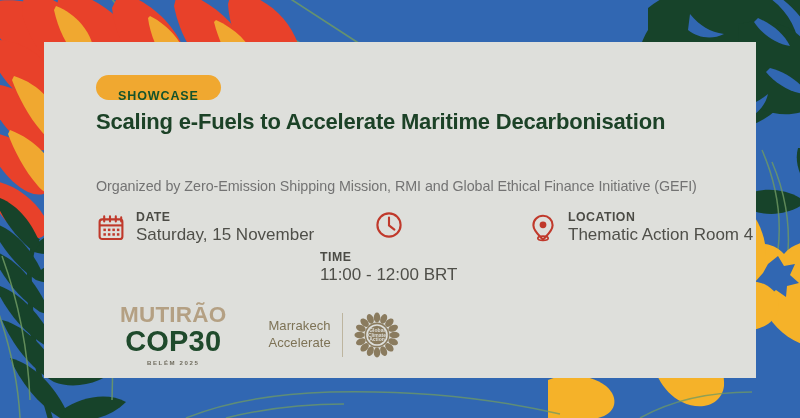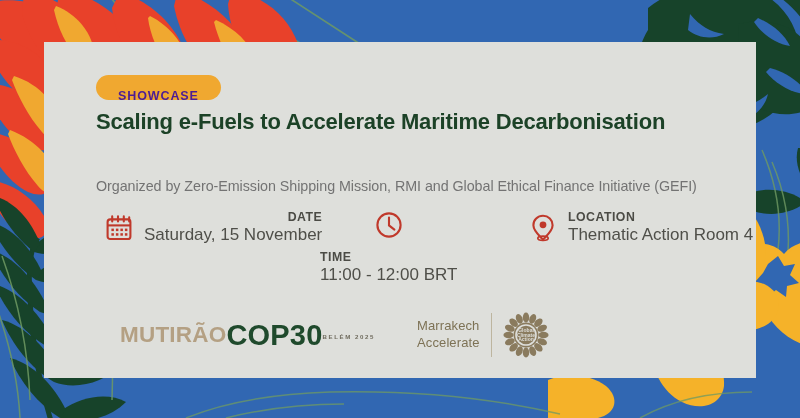--- a/index.html
+++ b/index.html
@@ -31,21 +31,21 @@
     height: 25px;
     padding: 0 22px;
     border-radius: 13px;
     background: #f0a830;
     display: flex; align-items: center; justify-content: center;
   }
   #badge span {
     font-size: 12.5px;
     font-weight: bold;
     letter-spacing: 0.9px;
-    color: #4c1d95;
+    color: #14532d;
     margin-top: 16px;
   }
 
   
   #title {
     position: absolute;
     left: 52px; top: 66px;
     width: 620px;
     font-size: 22px;
     font-weight: bold;
@@ -68,21 +68,21 @@
     left: 52px; top: 168px;
     width: 660px;
     height: 46px;
   }
   .meta-item {
     position: absolute;
     display: flex;
     align-items: center;
     gap: 10px;
   }
-  .meta-item.i0 { left: 8px;   top: 0; text-align: right; }
+  .meta-item.i0 { left: 0px;   top: 0; }
   .meta-item.i1 { left: 224px; top: 0; flex-direction: column; }
   .meta-item.i2 { left: 432px; top: 0; }
   .meta-icon {
     width: 30px; height: 30px;
     flex: 0 0 30px;
     display: flex; align-items: center; justify-content: center;
   }
   .meta-text { display: flex; flex-direction: column; gap: 1px; }
   .meta-label {
     font-size: 12.3px; font-weight: bold;
@@ -94,21 +94,21 @@
 
   
   #logos {
     position: absolute;
     left: 76px; top: 262px;
     display: flex;
     align-items: center;
     height: 62px;
   }
   #cop-logo {
-    display: flex; flex-direction: row;
+    display: flex; flex-direction: column;
     align-items: center;
     line-height: 1;
   }
   #cop-mutirao {
     font-size: 22.5px; font-weight: bold;
     letter-spacing: 0.2px;
     color: #b4a083;
   }
   #cop-cop30 {
     font-size: 29px; font-weight: bold;

